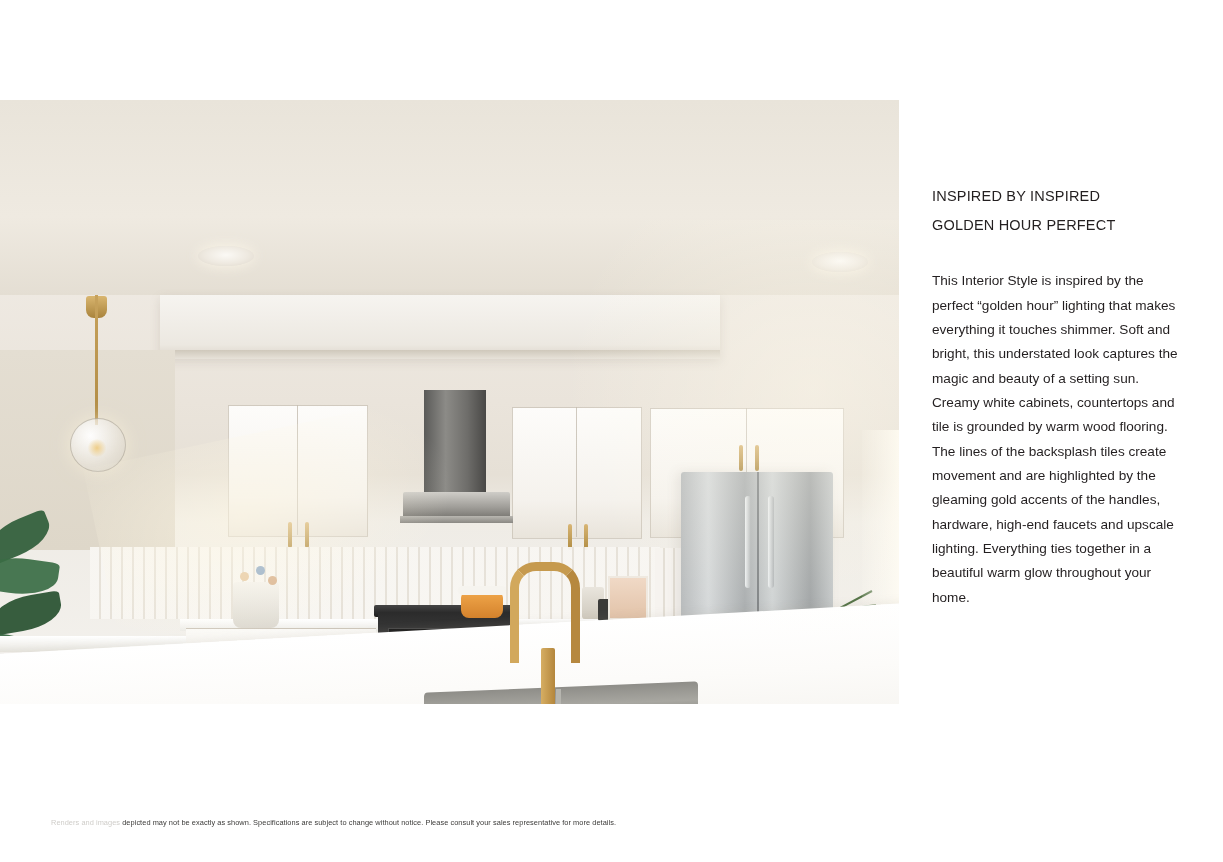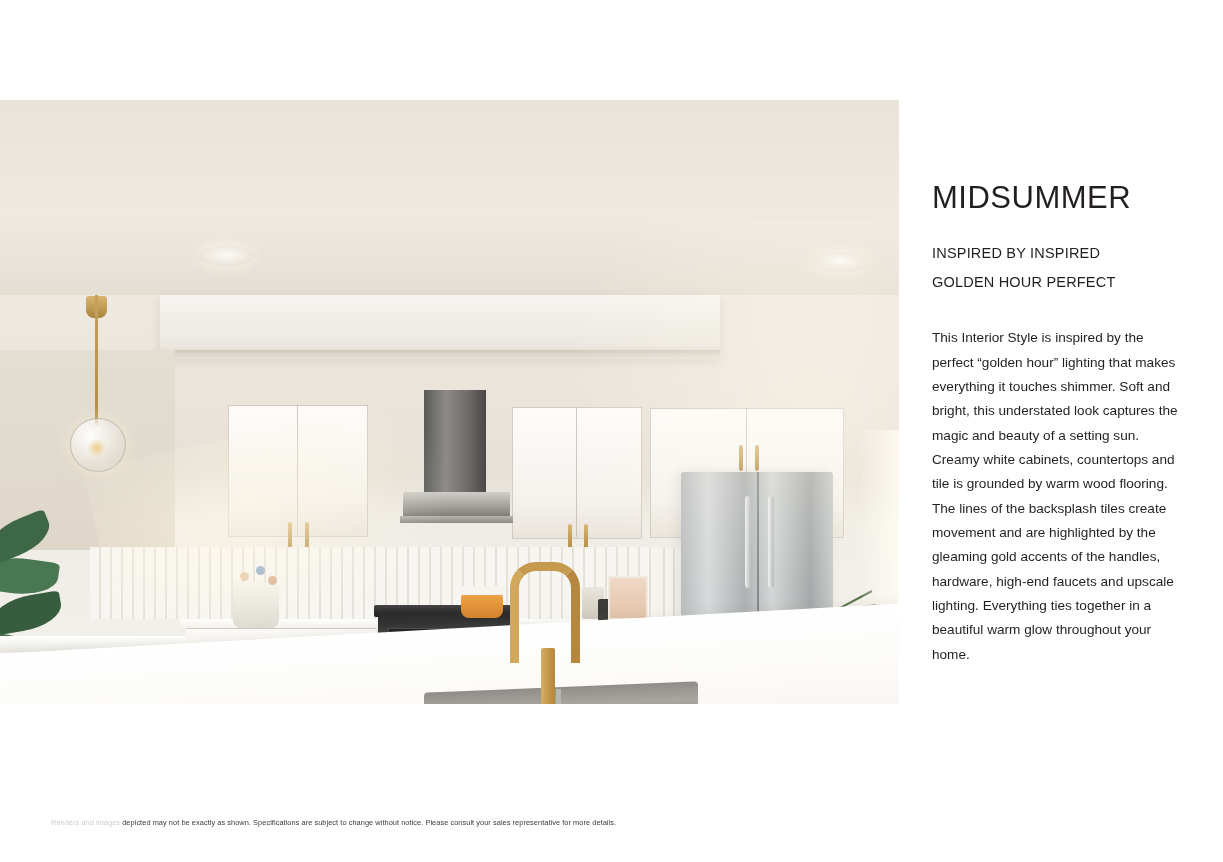--- a/index.html
+++ b/index.html
@@ -484,21 +484,20 @@
   <div class="sink-divider"></div>
   <div class="faucet-arc"></div>
   <div class="faucet-stem"></div>
 
   <div class="glow-1"></div>
   <div class="glow-2"></div>
 
 </div>
 
 <div class="text-col">
-  <h1 class="title">MIDSUMMER</h1>
   <div class="subtitle">
     <div>INSPIRED BY INSPIRED</div>
     <div>GOLDEN HOUR PERFECT</div>
   </div>
   <p class="body-copy">This Interior Style is inspired by the perfect “golden hour” lighting that makes everything it touches shimmer. Soft and bright, this understated look captures the magic and beauty of a setting sun. Creamy white cabinets, countertops and tile is grounded by warm wood flooring. The lines of the backsplash tiles create movement and are highlighted by the gleaming gold accents of the handles, hardware, high-end faucets and upscale lighting. Everything ties together in a beautiful warm glow throughout your home.</p>
 </div>
 
 <div class="disclaimer">
   <span class="faded">Renders and images </span><span>depicted may not be exactly as shown. Specifications are subject to change without notice. Please consult your sales representative for more details.</span>
 </div>

